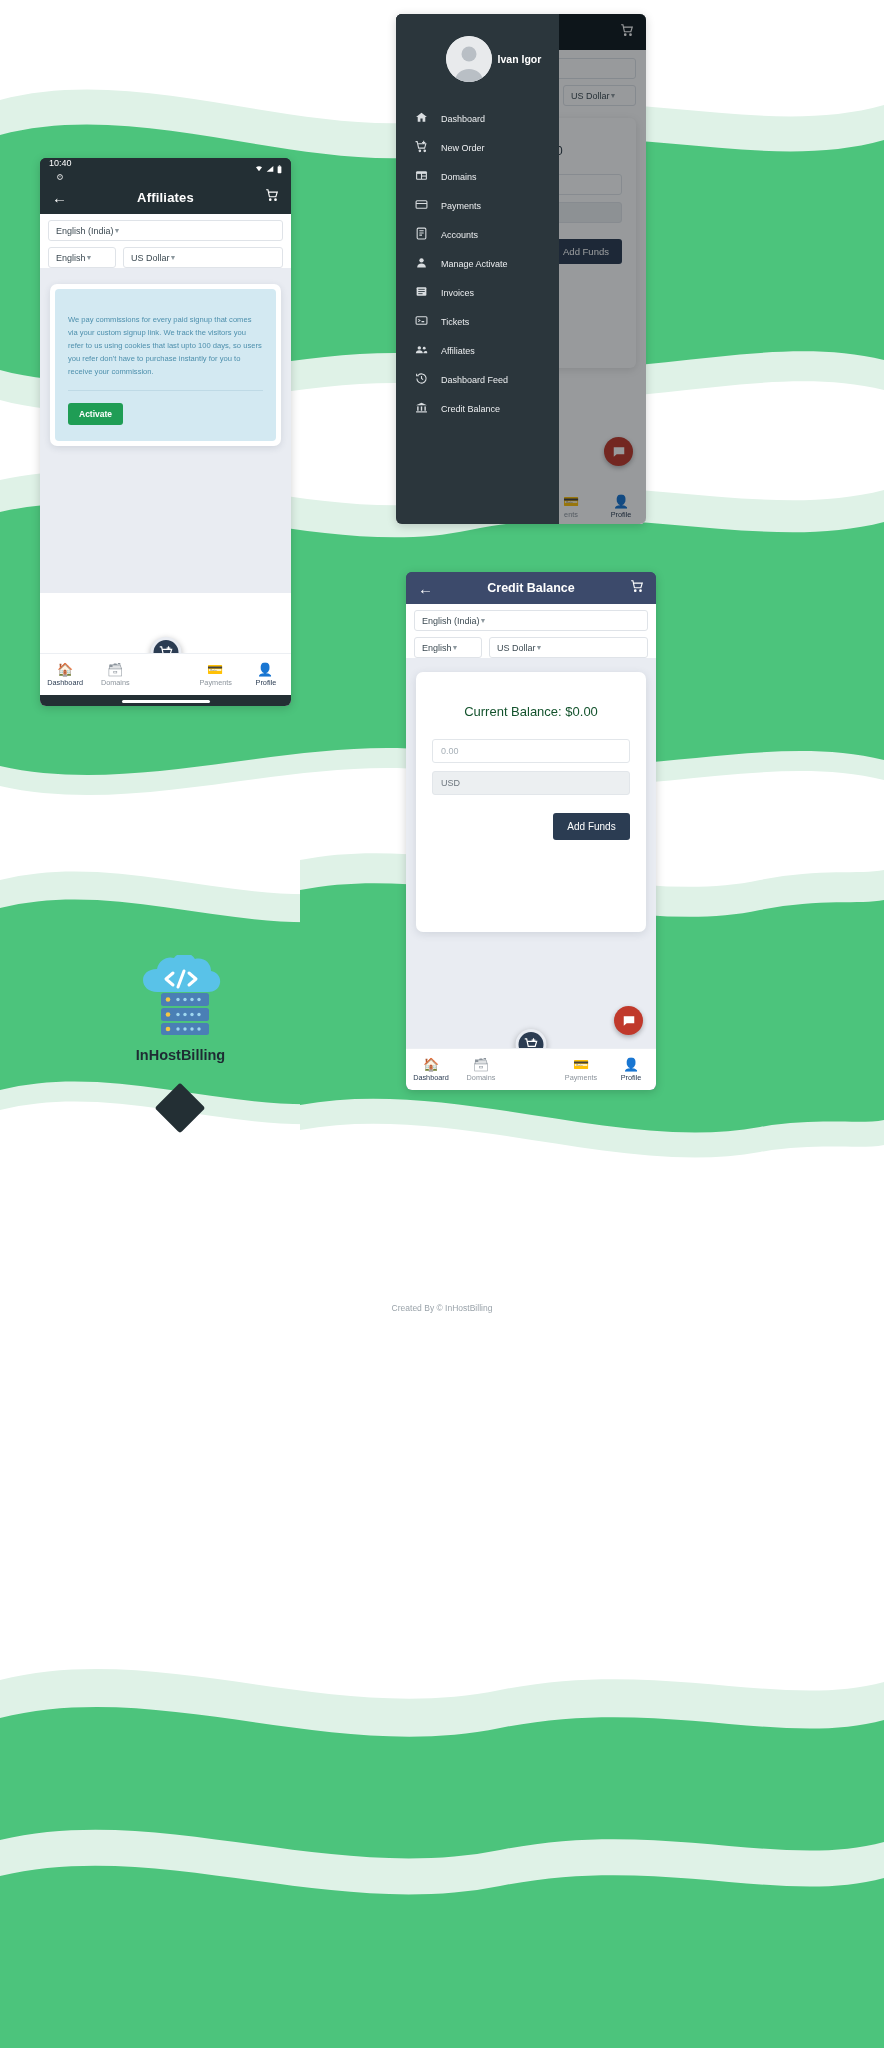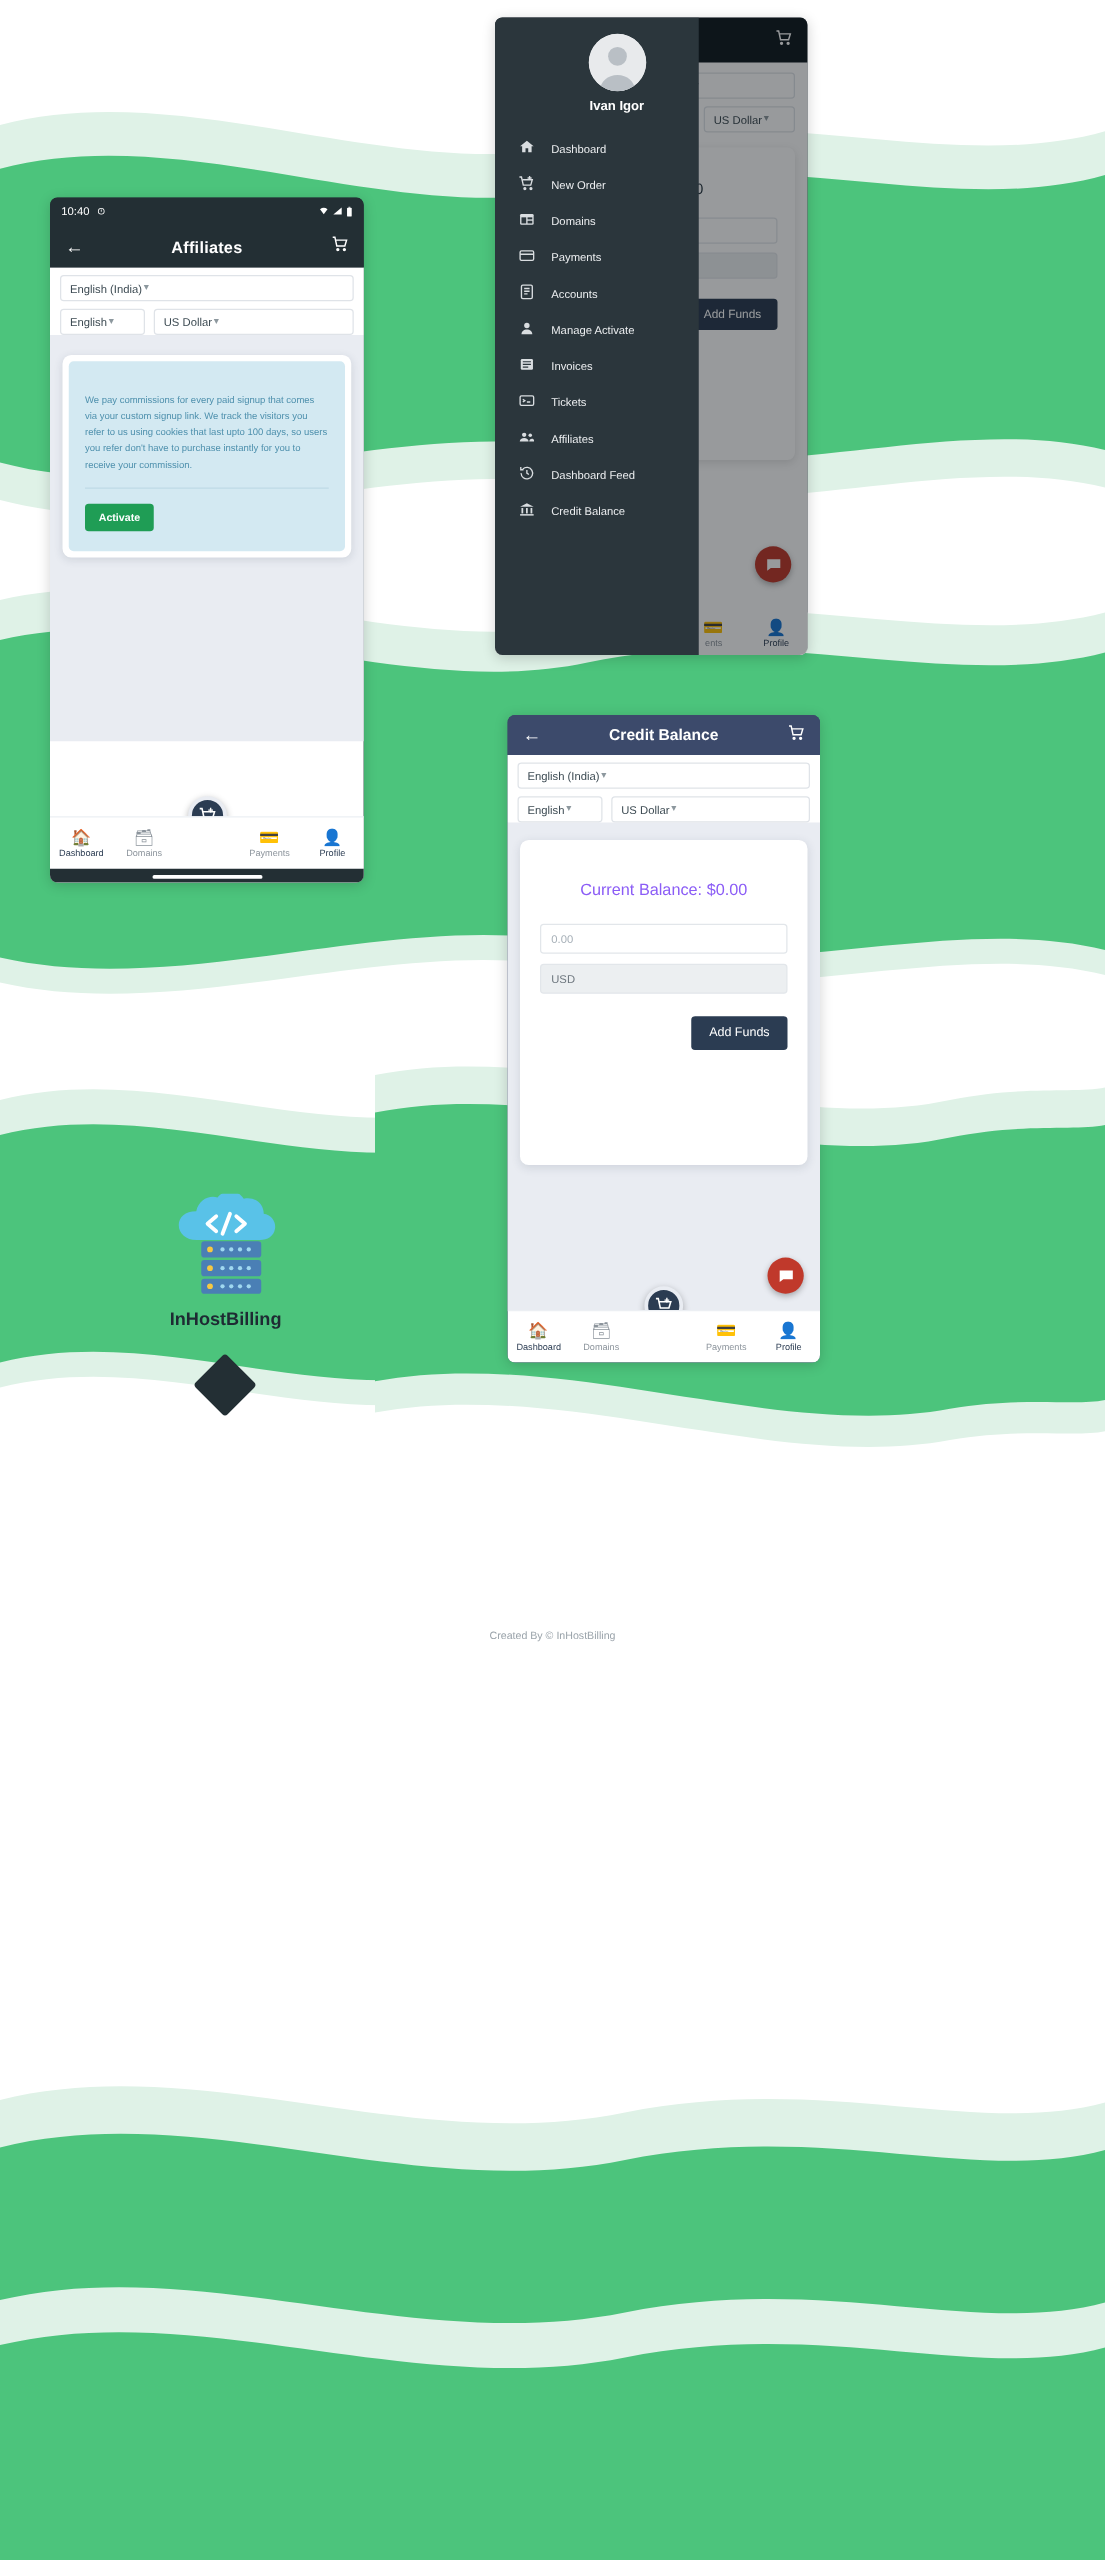--- a/index.html
+++ b/index.html
@@ -25,21 +25,21 @@
     box-shadow: 0 2px 10px rgba(0,0,0,.18);
   }
 
   
   #phone-affiliates { left: 40px; top: 158px; width: 251px; height: 548px; }
   .p1-status {
     height: 22px; background: #232f34; color: #fff;
     display: flex; align-items: center; justify-content: space-between;
     padding: 0 9px; font-size: 9px;
   }
-  .p1-status .left { display: flex; align-items: center; gap: 5px; }
+  .p1-status .left { display: flex; align-items: center; gap: 5px; flex-direction: column; }
   .p1-status .right { display: flex; align-items: center; gap: 3px; }
   .p1-appbar {
     height: 34px; background: #232f34; color: #fff;
     display: flex; align-items: center; padding: 0 12px;
     position: relative;
   }
   .p1-appbar .title {
     position: absolute; left: 0; right: 0; text-align: center;
     font-size: 13px; font-weight: bold; letter-spacing: .2px;
   }
@@ -131,21 +131,21 @@
     margin: 16px 0 0 auto; width: 72px; height: 25px; background: #2b3c52;
     color: #fff; font-size: 9.5px; border-radius: 3px;
     display: flex; align-items: center; justify-content: center;
   }
   .p2-scrim { position: absolute; inset: 0; background: rgba(10,14,18,.42); }
   .drawer {
     position: absolute; left: 0; top: 0; width: 163px; height: 510px;
     background: #2b363c; color: #fff;
   }
   .drawer-head {
-    height: 90px; display: flex; flex-direction: column;
+    height: 90px; display: flex; flex-direction: row;
     align-items: center; justify-content: center; gap: 6px; margin-left: 32px;
   }
   .avatar {
     width: 46px; height: 46px; border-radius: 50%; background: #e8eaec;
     display: flex; align-items: flex-end; justify-content: center; overflow: hidden;
   }
   .drawer-name { font-size: 10.5px; font-weight: bold; }
   .drawer-item {
     height: 29px; display: flex; align-items: center; gap: 13px;
     padding-left: 18px; font-size: 9px; color: #eceef0;
@@ -172,21 +172,21 @@
     font-size: 12.5px; font-weight: bold;
   }
   .p3-appbar .back { font-size: 15px; z-index: 2; line-height: 1; }
   .p3-appbar .cart { margin-left: auto; z-index: 2; }
   .p3-body { background: #fff; }
   .p3-content { background: #e9ecf2; padding: 14px 10px 0 10px; height: 390px; }
   .credit-card {
     background: #fff; border-radius: 7px; padding: 32px 16px 0 16px;
     height: 260px; box-shadow: 0 2px 8px rgba(40,55,80,.13);
   }
-  .credit-balance { font-size: 13px; color: #8b5cf6; text-align: center; }
+  .credit-balance { font-size: 13px; color: #14532d; text-align: center; }
   .credit-input {
     margin-top: 20px; height: 24px; border: 1px solid #e2e6ea; border-radius: 3px;
     font-size: 9px; color: #a7b0b8; display: flex; align-items: center; padding: 0 8px;
   }
   .credit-input.filled { background: #eceff1; color: #6d767e; margin-top: 8px; }
   .credit-addfunds {
     margin: 18px 0 0 auto; width: 77px; height: 27px; background: #2b3c52; color: #fff;
     font-size: 10px; border-radius: 3px; display: flex; align-items: center; justify-content: center;
   }
   #p3-chat { right: 13px; bottom: 55px; }

